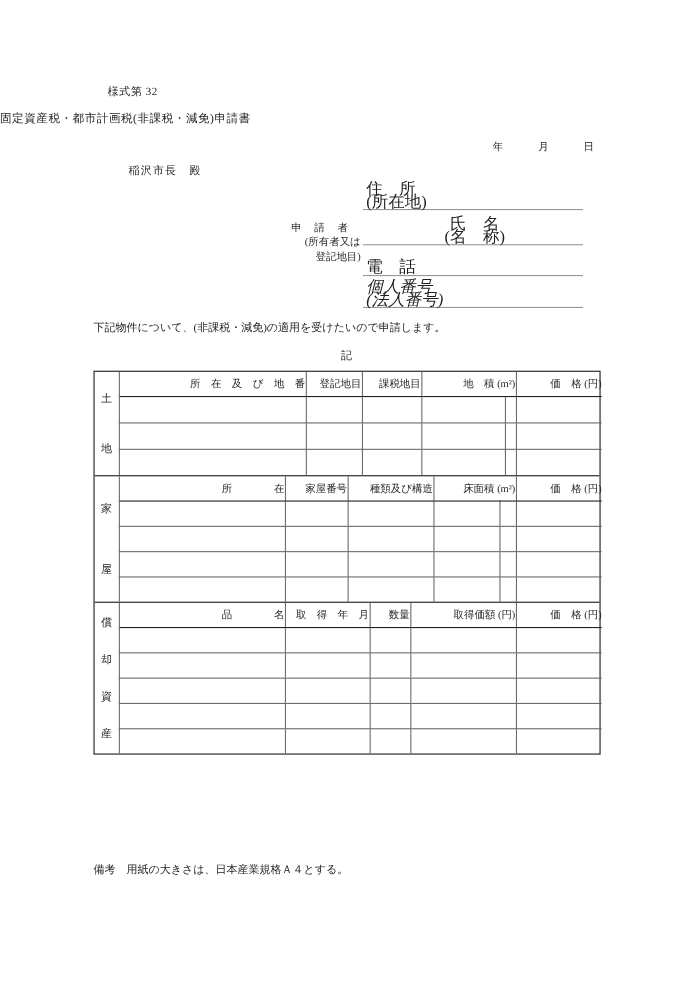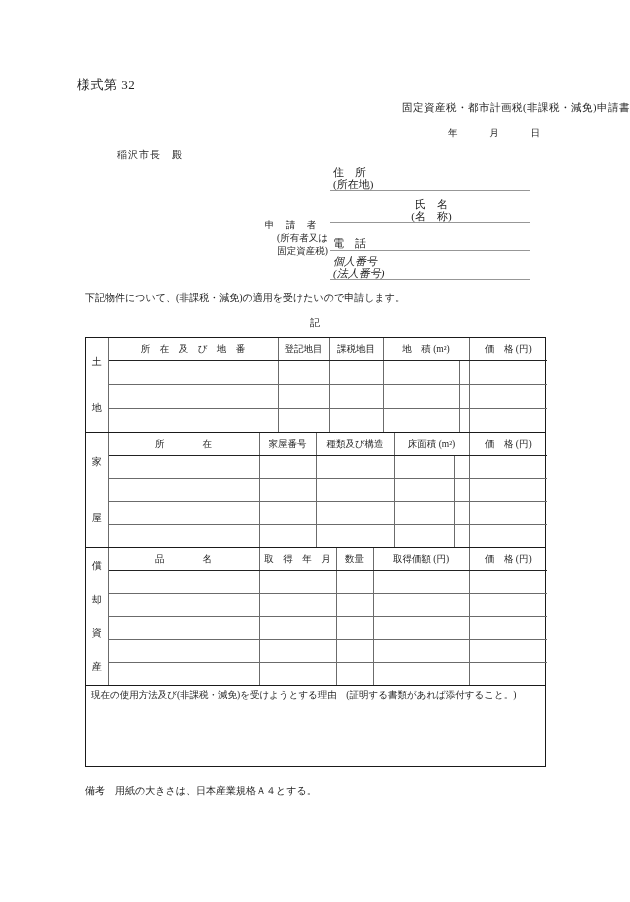--- a/index.html
+++ b/index.html
@@ -3,46 +3,46 @@
 <meta charset="utf-8">
 <style>
   html,body{margin:0;padding:0;}
   body{
     width:630px;height:902px;background:#ffffff;position:relative;
     font-family:"Liberation Serif","DejaVu Serif",serif;
     color:#1f1f1f;
     -webkit-font-smoothing:antialiased;
   }
   .abs{position:absolute;}
-  .form-number{left:77px;top:76px;font-size:13px;letter-spacing:.5px;}
-  .doc-title{left:0;top:101px;width:630px;text-align:right;font-size:10.5px;letter-spacing:.5px;}
+  .form-number{left:98px;top:76px;font-size:10px;letter-spacing:.5px;}
+  .doc-title{left:0;top:101px;width:630px;text-align:left;font-size:10.5px;letter-spacing:.5px;}
   .date-line{left:448px;top:127px;width:92px;display:flex;justify-content:space-between;font-size:9.5px;}
   .addressee{left:117px;top:148px;font-size:10px;letter-spacing:1px;}
 
   .applicant-role{left:254px;top:202px;width:74px;font-size:9.5px;line-height:13px;}
-  .applicant-role .r1{text-align:center;letter-spacing:1px;margin-top:17px;}
+  .applicant-role .r1{text-align:center;letter-spacing:1px;}
   .applicant-role .r2,.applicant-role .r3{text-align:right;}
 
   .fld{position:absolute;left:330px;width:200px;border-bottom:1.2px solid #979797;
-       font-size:11px;line-height:11.5px;box-sizing:border-box;padding-left:3px;}
+       font-size:15px;line-height:11.5px;box-sizing:border-box;padding-left:3px;}
   .fld-address{top:167px;height:24px;}
   .fld-name{top:199px;height:24px;text-align:center;}
   .fld-phone{top:238px;height:13px;}
   .fld-number{top:256px;height:24px;font-style:italic;}
 
   .statement{left:85px;top:291px;font-size:10px;}
   .record-marker{left:0;top:316px;width:630px;text-align:center;font-size:10px;}
 
   .doc-table-wrap{left:85px;top:337px;width:461px;border:1.6px solid #1a1a1a;
       box-sizing:border-box;background:#fff;}
   .section-block{border-bottom:1.5px solid #1a1a1a;}
   .section-block:last-of-type{border-bottom:none;}
   table.section{width:100%;border-collapse:collapse;table-layout:fixed;border:hidden;}
   table.section td{border:1px solid #6b6b6b;padding:0;font-size:9.5px;overflow:hidden;}
-  tr.hdr td{height:22px;text-align:center;vertical-align:middle;border-bottom:1.4px solid #222;}
+  tr.hdr td{height:22px;text-align:right;vertical-align:middle;border-bottom:1.4px solid #222;}
   td.lbl{border-right:1.4px solid #222;border-bottom:none;vertical-align:middle;}
   .lblbox{display:flex;flex-direction:column;align-items:center;justify-content:space-around;
           font-size:10px;}
   .lblbox-land{height:92px;}
   .lblbox-house{height:112px;}
   .lblbox-dep{height:134px;}
   table.land tr.gen td{height:23px;}
   table.house tr.gen td{height:22px;}
   table.dep tr.gen td{height:22px;}
 
@@ -60,21 +60,21 @@
   <span>年</span>
   <span>月</span>
   <span>日</span>
 </div>
 
 <div class="abs addressee">稲沢市長　殿</div>
 
 <div class="abs applicant-role">
   <div class="r1">申　請　者</div>
   <div class="r2">(所有者又は</div>
-  <div class="r3">固定資産税)</div>
+  <div class="r3">登記地目)</div>
 </div>
 
 <div class="fld fld-address">
   <div>住　所</div>
   <div>(所在地)</div>
 </div>
 <div class="fld fld-name">
   <div>氏　名</div>
   <div>(名　称)</div>
 </div>
@@ -263,18 +263,15 @@
             <td></td>
             <td></td>
             <td></td>
             <td></td>
             <td></td>
           </tr>
         </tbody>
     </table>
   </div>
 
-  <div class="reason-box">
-    <span>現在の使用方法及び(非課税・減免)を受けようとする理由　(証明する書類があれば添付すること。)</span>
-  </div>
 </div>
 
 <div class="abs note">備考　用紙の大きさは、日本産業規格Ａ４とする。</div>
 
 </body></html>

